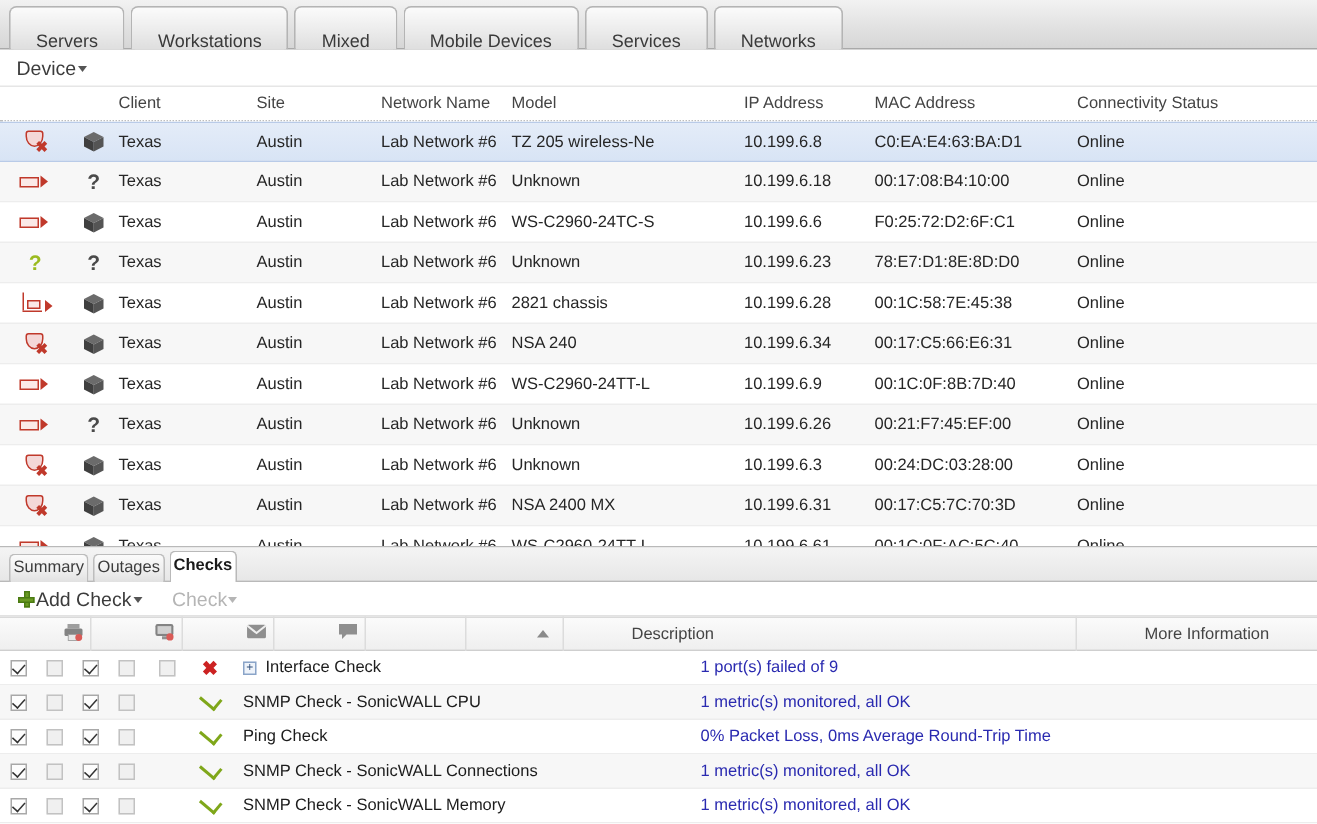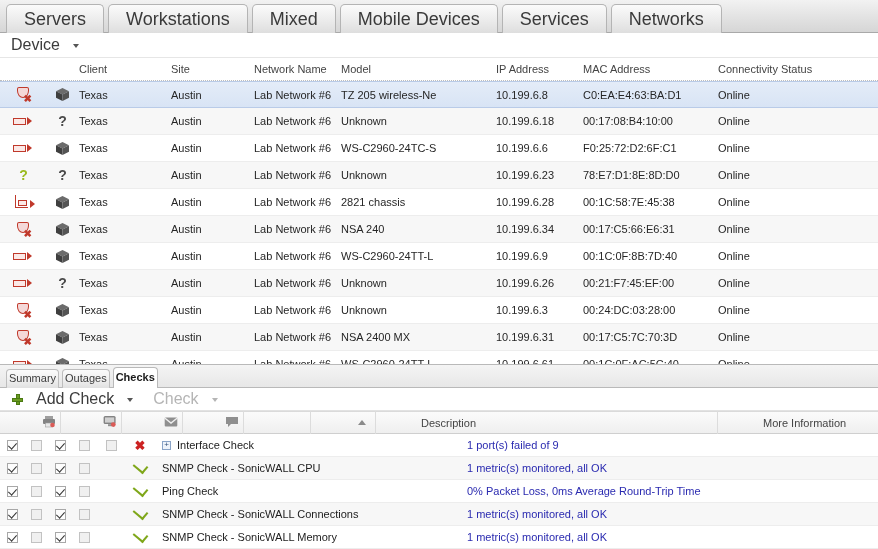--- a/index.html
+++ b/index.html
@@ -25,23 +25,23 @@
     border-bottom: 1px solid #a9a9a9;
     box-sizing: border-box;
     padding-left: 6px;
     display: flex;
     align-items: flex-end;
     gap: 4px;
   }
   .tab {
     height: 29px;
     line-height: 28px;
-    padding: 0 17px;
-    box-sizing: border-box;
-    font-size: 18px;
+    padding: 8px 17px;
+    box-sizing: border-box;
+    font-size: 12px;
     color: #3a3a3a;
     background: linear-gradient(to bottom, #fbfbfb 0%, #ededed 50%, #dedede 100%);
     border: 1px solid #b4b4b4;
     border-bottom: none;
     border-radius: 5px 5px 0 0;
     white-space: nowrap;
     cursor: pointer;
     position: relative;
     top: 1px;
   }
@@ -59,26 +59,26 @@
   .device-toolbar {
     height: 25px;
     background: #ffffff;
     display: flex;
     align-items: center;
     padding-left: 7px;
     box-sizing: border-box;
     border-bottom: 1px solid #e6e6e6;
   }
   .menu-btn {
-    font-size: 16px;
+    font-size: 13px;
     color: #3c3c3c;
     cursor: pointer;
     display: inline-flex;
     align-items: center;
-    gap: 13px;
+    gap: 1px;
     padding: 2px 4px;
   }
   .caret {
     display: inline-block;
     width: 0; height: 0;
     border-left: 3.5px solid transparent;
     border-right: 3.5px solid transparent;
     border-top: 4px solid #555;
     position: relative;
     top: 1px;

